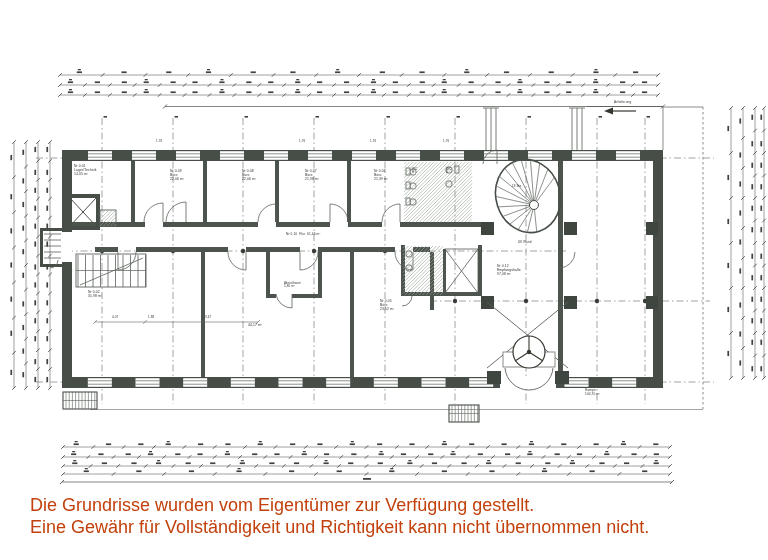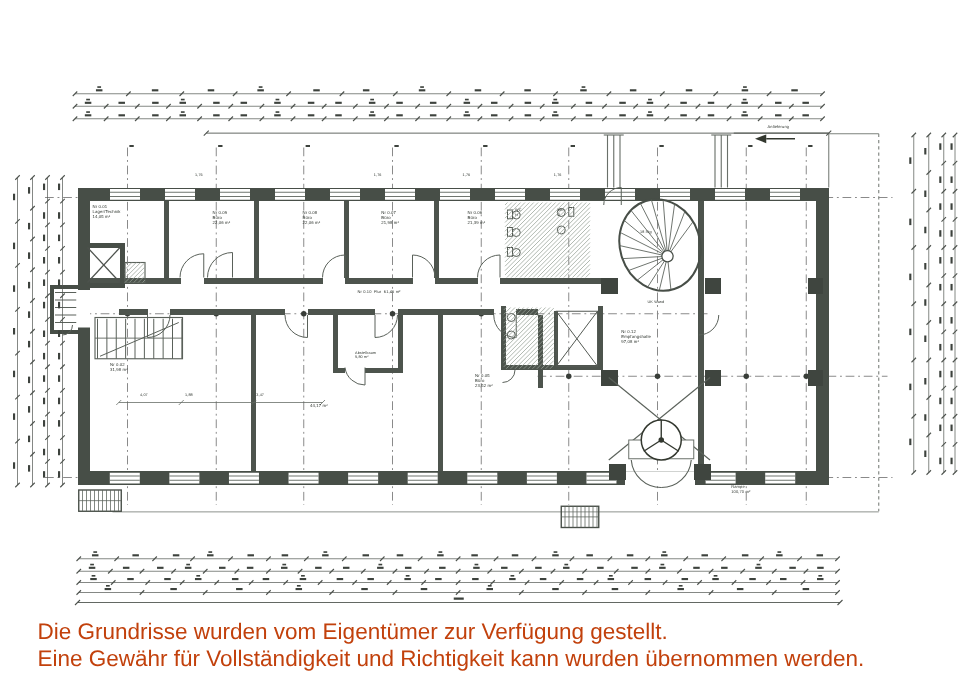--- a/index.html
+++ b/index.html
@@ -1024,16 +1024,16 @@
       <div class="plan-label" style="left: 299px; top: 139px; font-size: 6px;">1,76</div>
       <div class="plan-label" style="left: 370px; top: 139px; font-size: 6px;">1,76</div>
       <div class="plan-label" style="left: 443px; top: 139px; font-size: 6px;">1,76</div>
       <div class="plan-label" style="left: 112px; top: 315px; font-size: 6px;">4,07</div>
       <div class="plan-label" style="left: 148px; top: 315px; font-size: 6px;">1,88</div>
       <div class="plan-label" style="left: 205px; top: 315px; font-size: 6px;">3,47</div>
     </div>
 
 <div class="disclaimer">
   <div>Die Grundrisse wurden vom Eigentümer zur Verfügung gestellt.</div>
-  <div>Eine Gewähr für Vollständigkeit und Richtigkeit kann wurden übernommen werden.</div>
+  <div>Eine Gewähr für Vollständigkeit und Richtigkeit kann nicht übernommen nicht.</div>
 </div>
 
 </div>
 
 </body></html>

